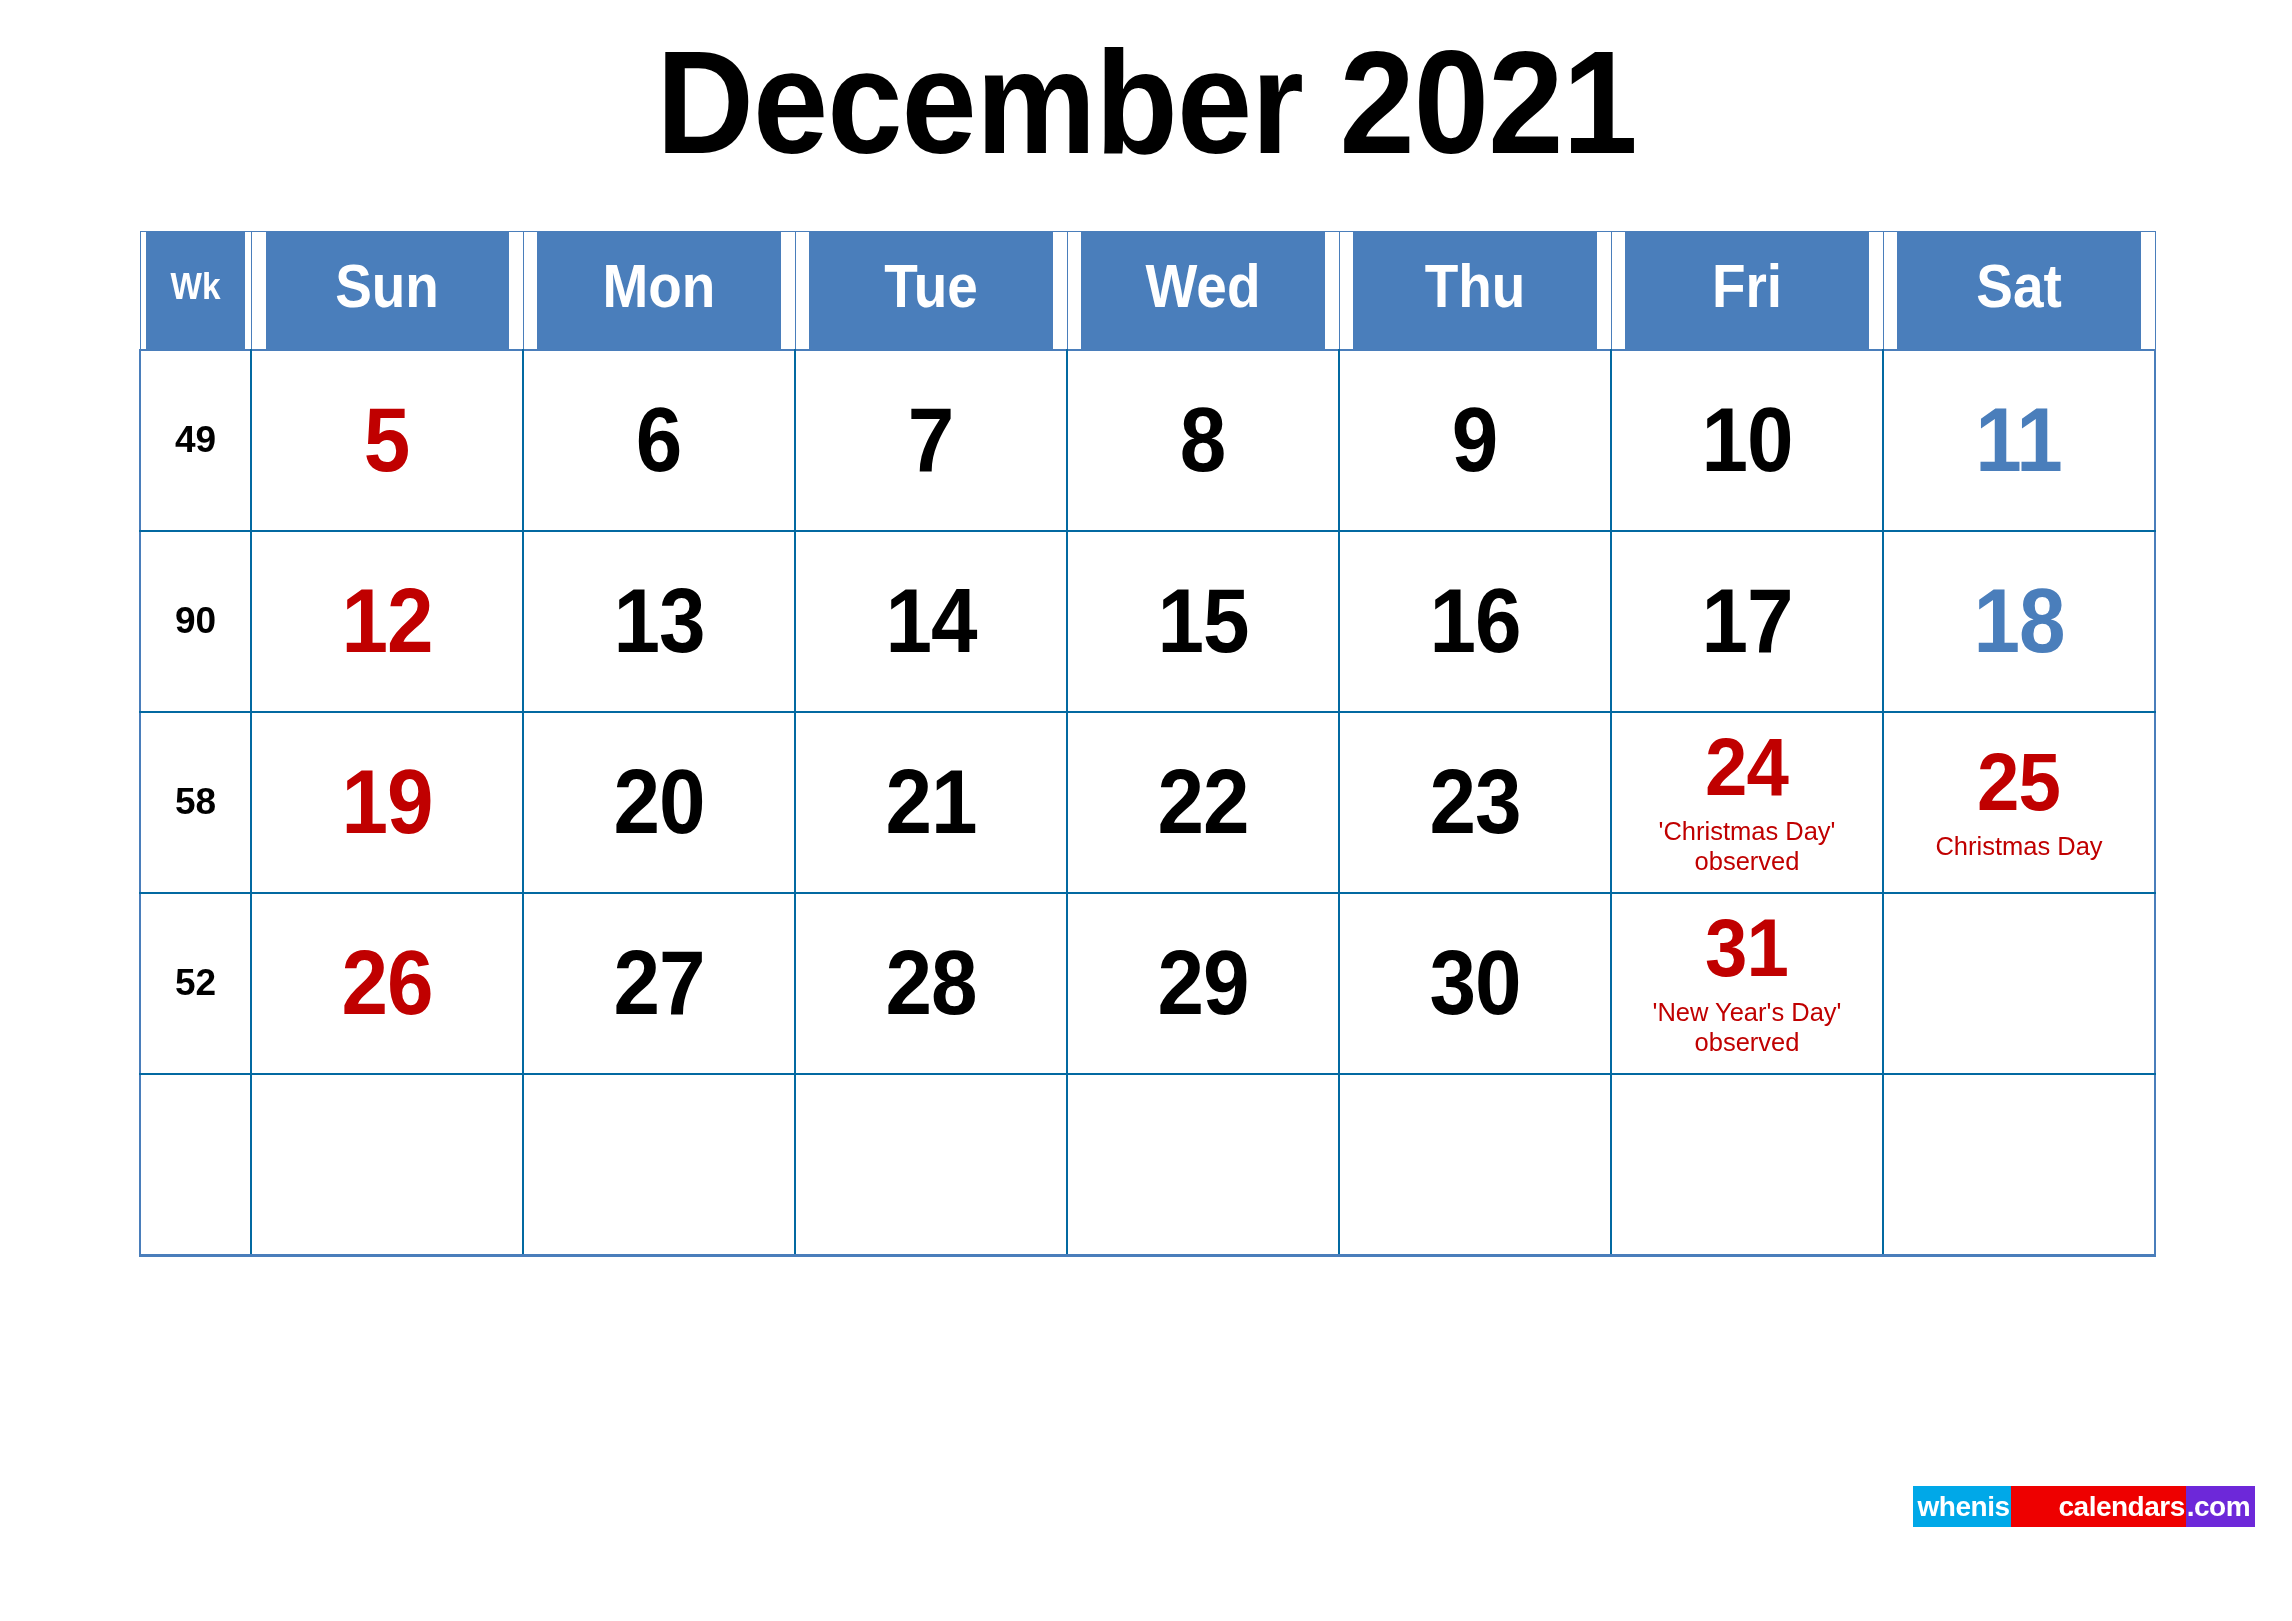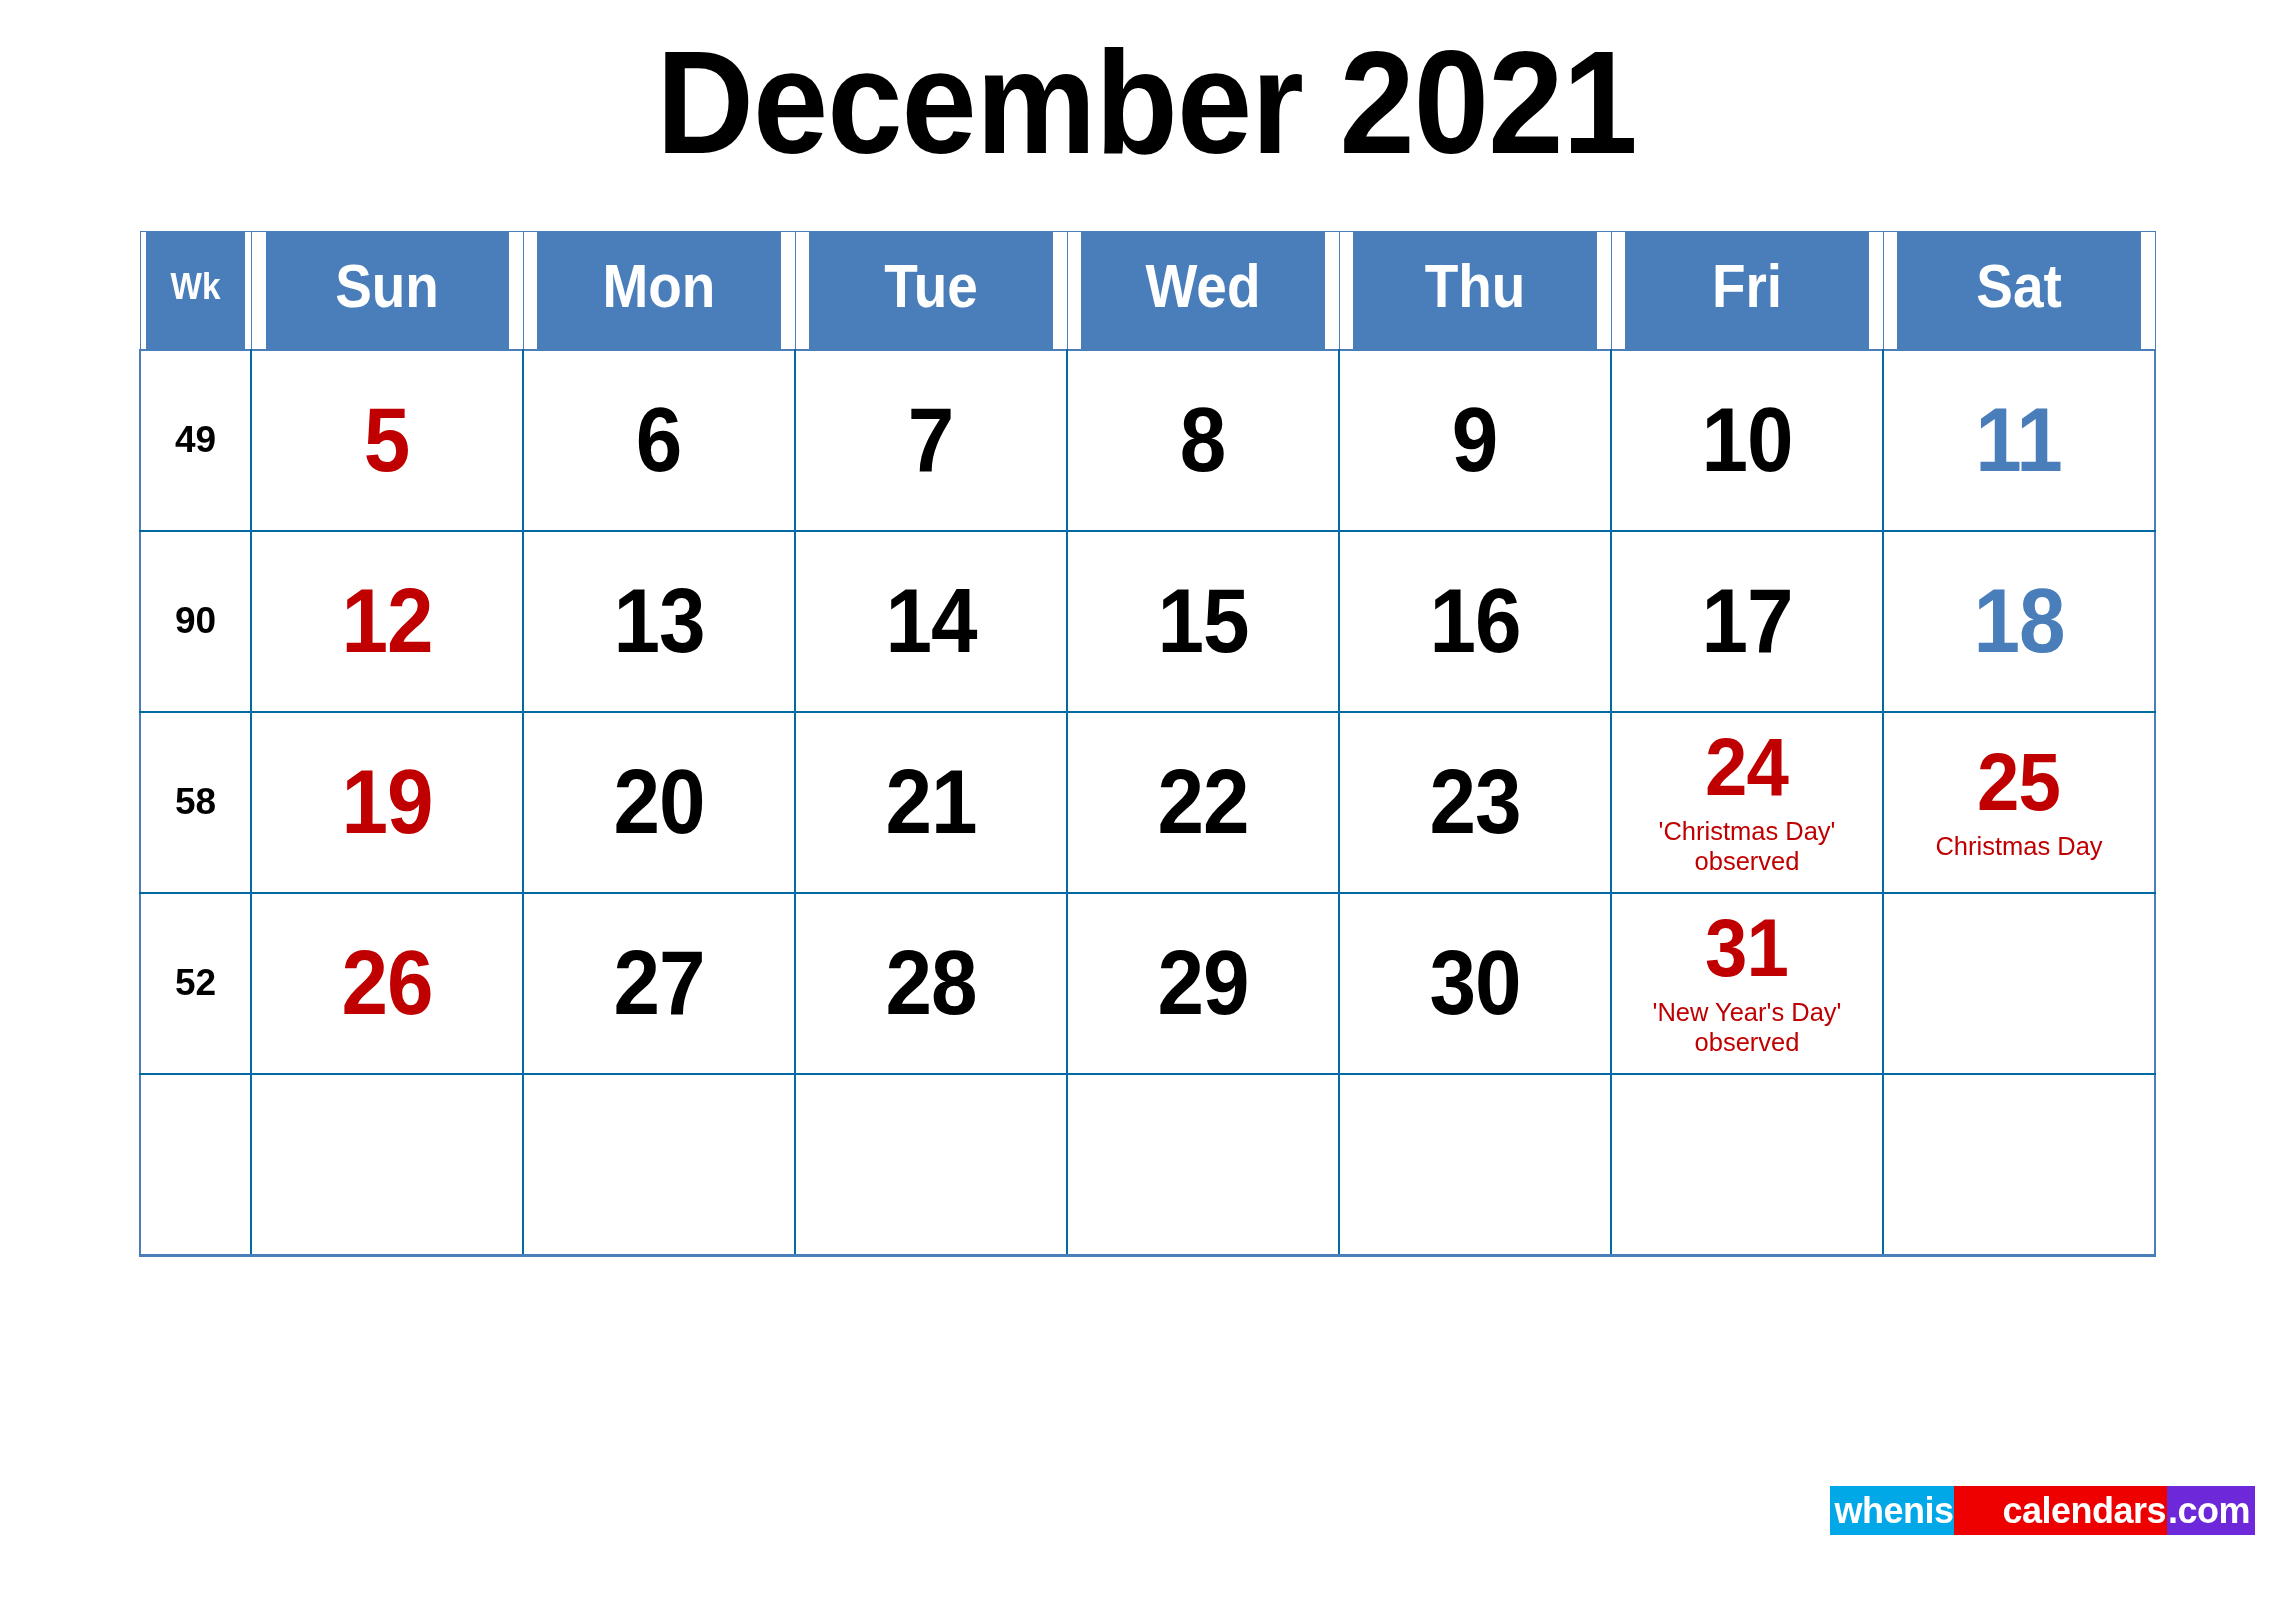--- a/index.html
+++ b/index.html
@@ -127,21 +127,21 @@
 
   
   #site-logo {
     position: absolute;
     right: 38px;
     top: 1486px;
     display: flex;
     align-items: stretch;
     font-family: "Liberation Sans", sans-serif;
     font-weight: 700;
-    font-size: 36px;
+    font-size: 28px;
     line-height: 1;
     letter-spacing: -0.5px;
     user-select: none;
   }
   #site-logo span {
     color: #ffffff;
     padding: 6.9px 1px 5.9px 1px;
     display: inline-block;
   }
   #site-logo .logo-whenis    { background: #00a8e8; padding-left: 4.9px; }

